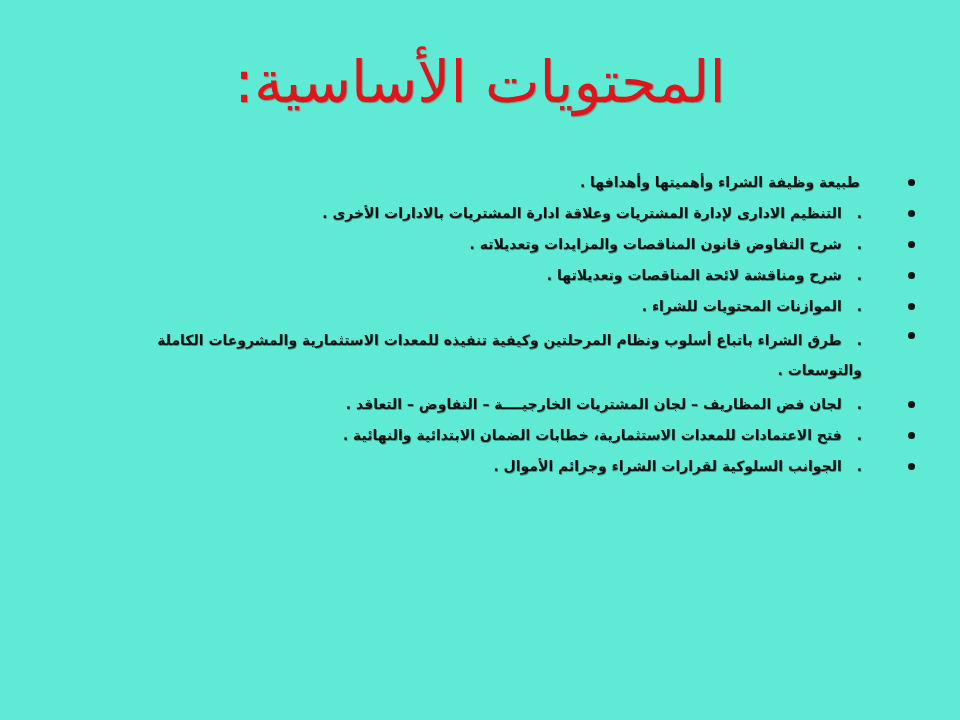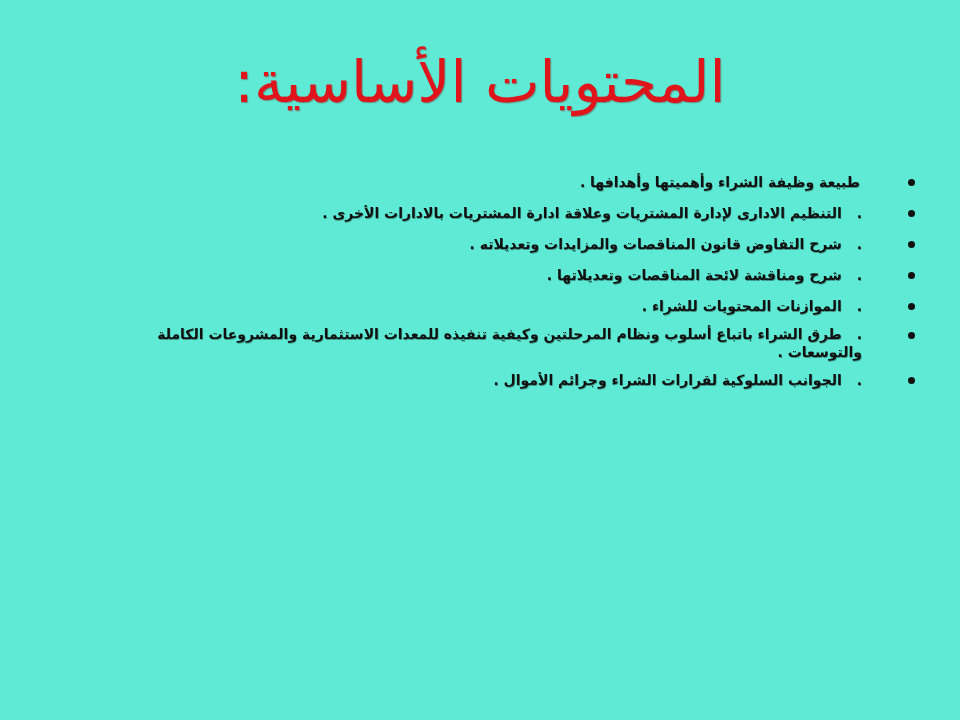--- a/index.html
+++ b/index.html
@@ -62,21 +62,21 @@
       top: 11px;
       width: 7px;
       height: 7px;
       border-radius: 50%;
       background: #111111;
     }
     .bullet-item.first {
       padding-right: 60px;
     }
     .bullet-item.multi {
-      line-height: 18px;
+      line-height: 30px;
       padding-top: 2px;
       padding-bottom: 2px;
     }
     .bullet-item.multi .dot {
       top: 9px;
     }
     .lead-dot {
       margin-left: 10px;
     }
   </style>
@@ -113,17 +113,27 @@
         <span>الموازنات المحتويات للشراء .</span>
       </li>
       <li class="bullet-item multi">
         <span class="dot"></span>
         <span class="lead-dot">.</span>
         <span>طرق الشراء باتباع أسلوب ونظام المرحلتين وكيفية تنفيذه للمعدات الاستثمارية والمشروعات الكاملة والتوسعات .</span>
       </li>
       <li class="bullet-item">
         <span class="dot"></span>
         <span class="lead-dot">.</span>
+        <span>لجان فض المظاريف – لجان المشتريات الخارجيــــة – التفاوض – التعاقد .</span>
+      </li>
+      <li class="bullet-item">
+        <span class="dot"></span>
+        <span class="lead-dot">.</span>
+        <span>فتح الاعتمادات للمعدات الاستثمارية، خطابات الضمان الابتدائية والنهائية .</span>
+      </li>
+      <li class="bullet-item">
+        <span class="dot"></span>
+        <span class="lead-dot">.</span>
         <span>الجوانب السلوكية لقرارات الشراء وجرائم الأموال .</span>
       </li>
     </ul>
   </div>
 </div>
 
 </body></html>

